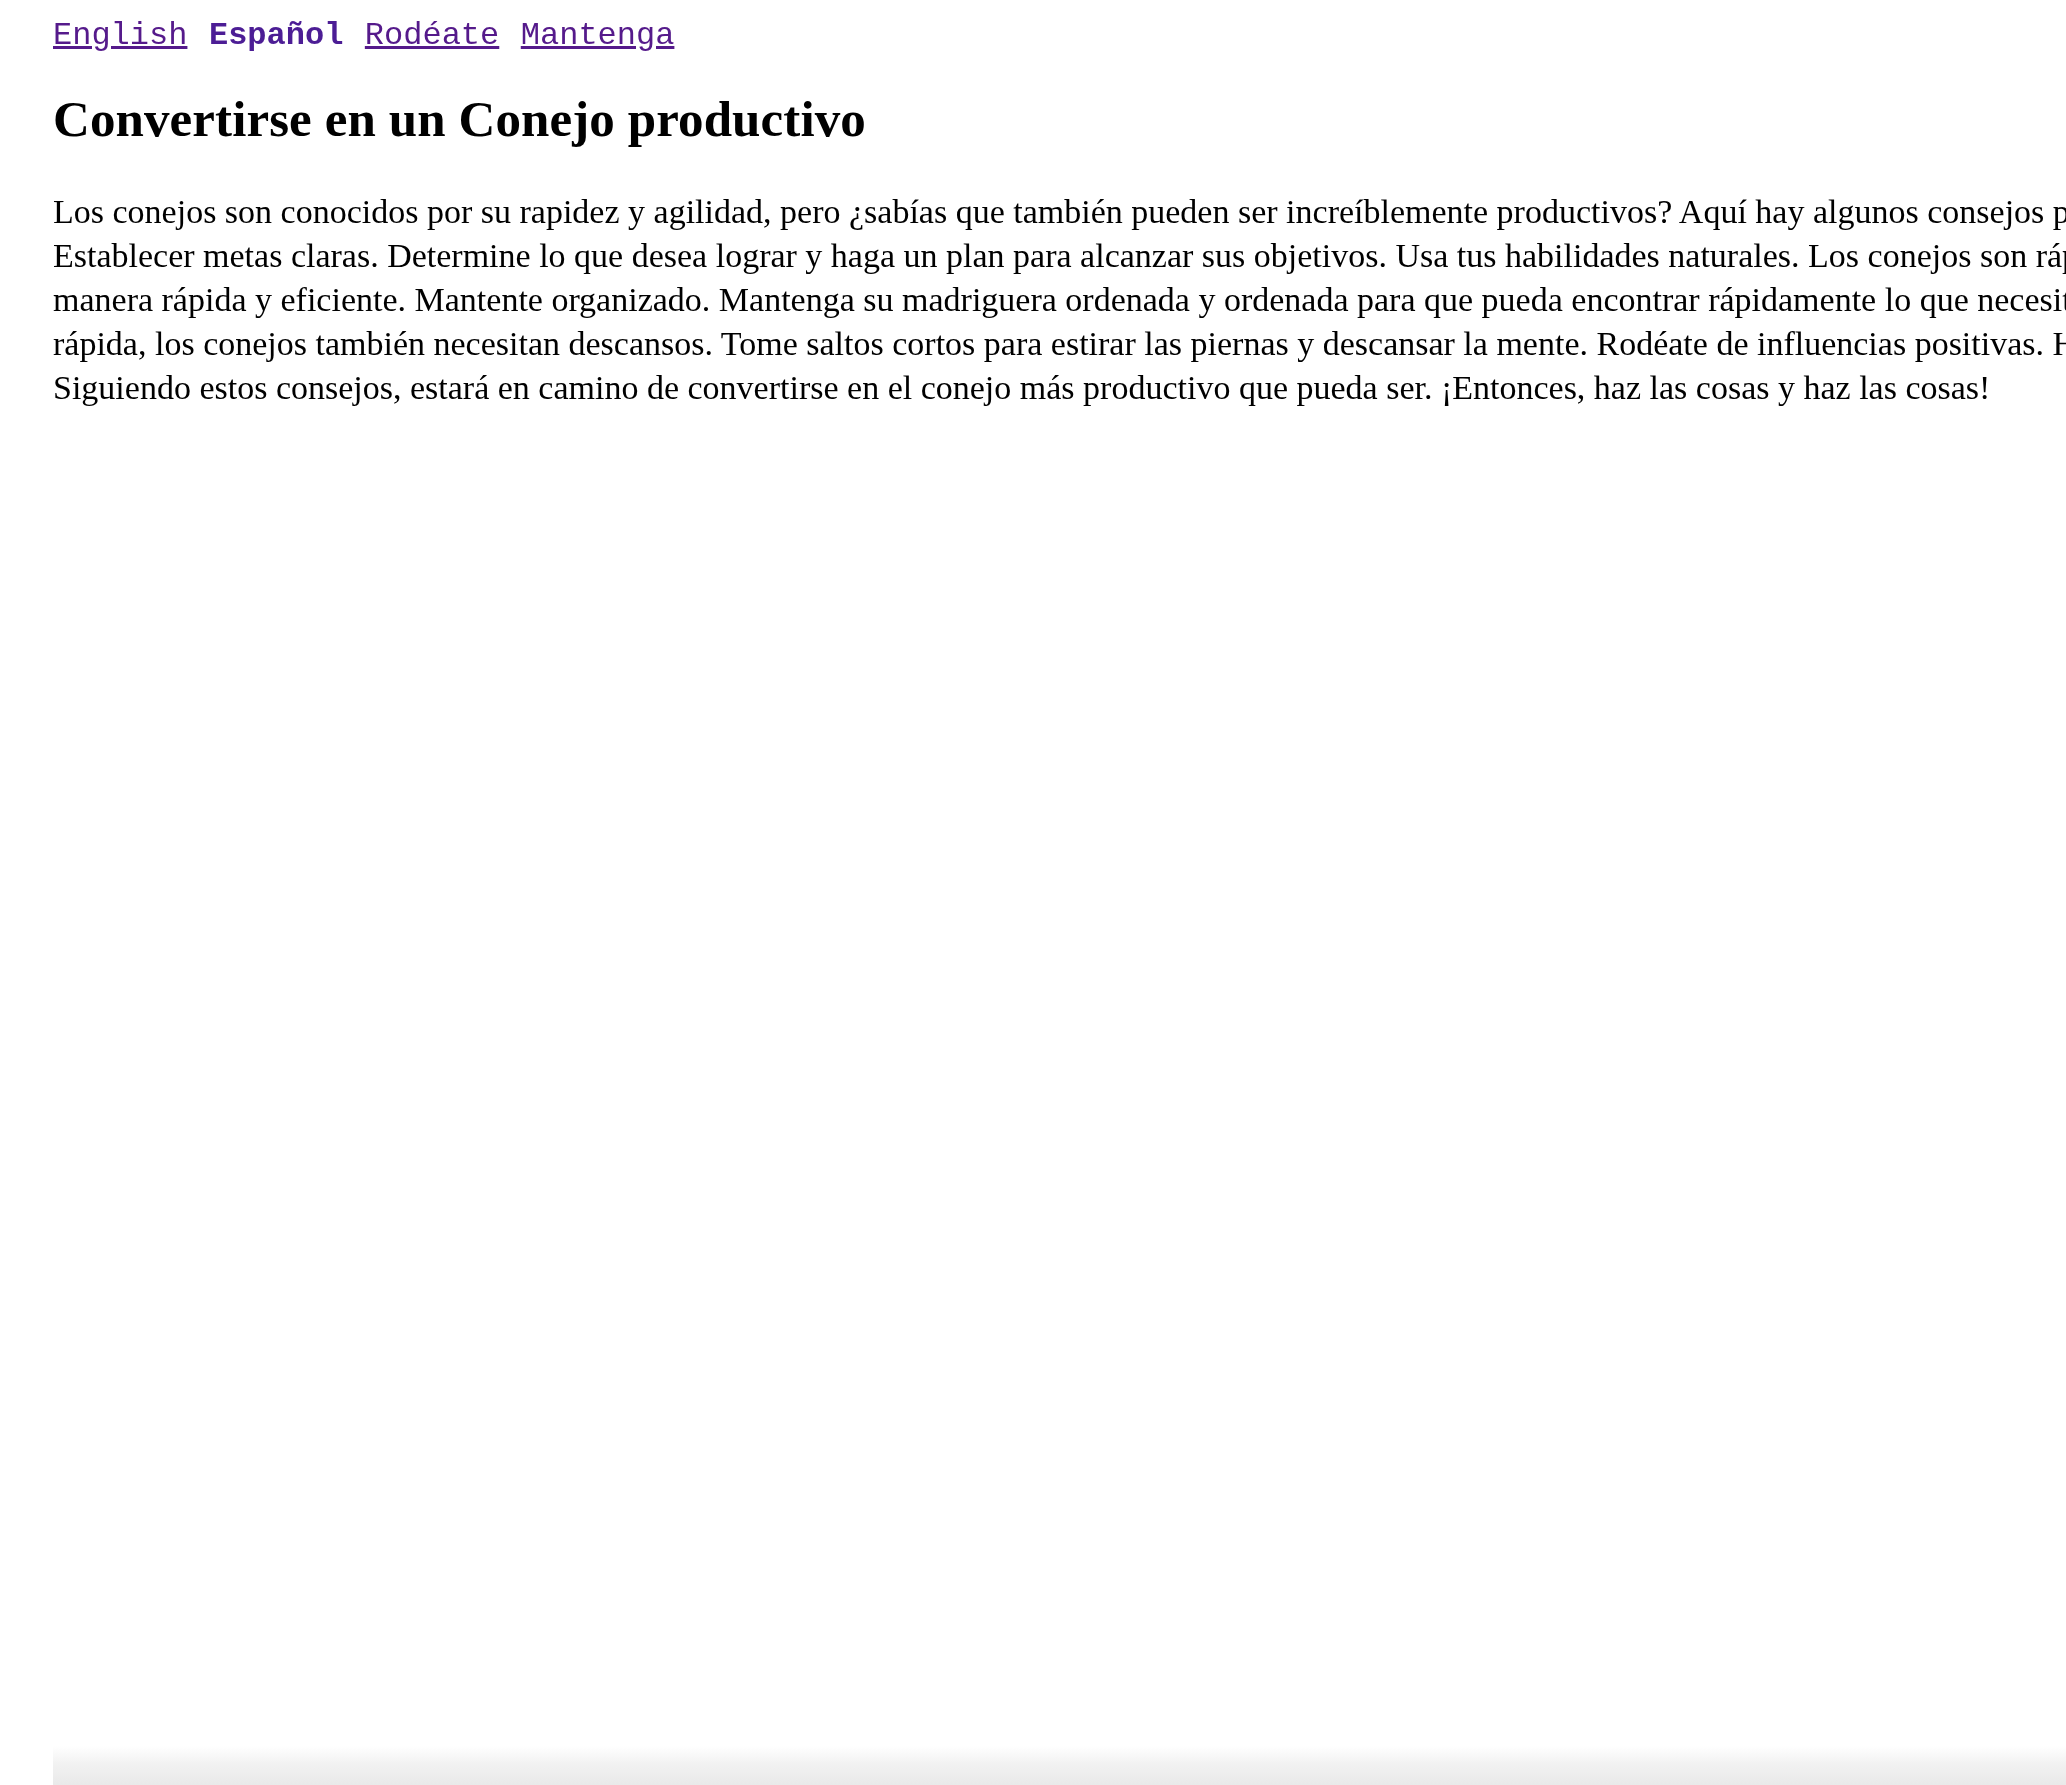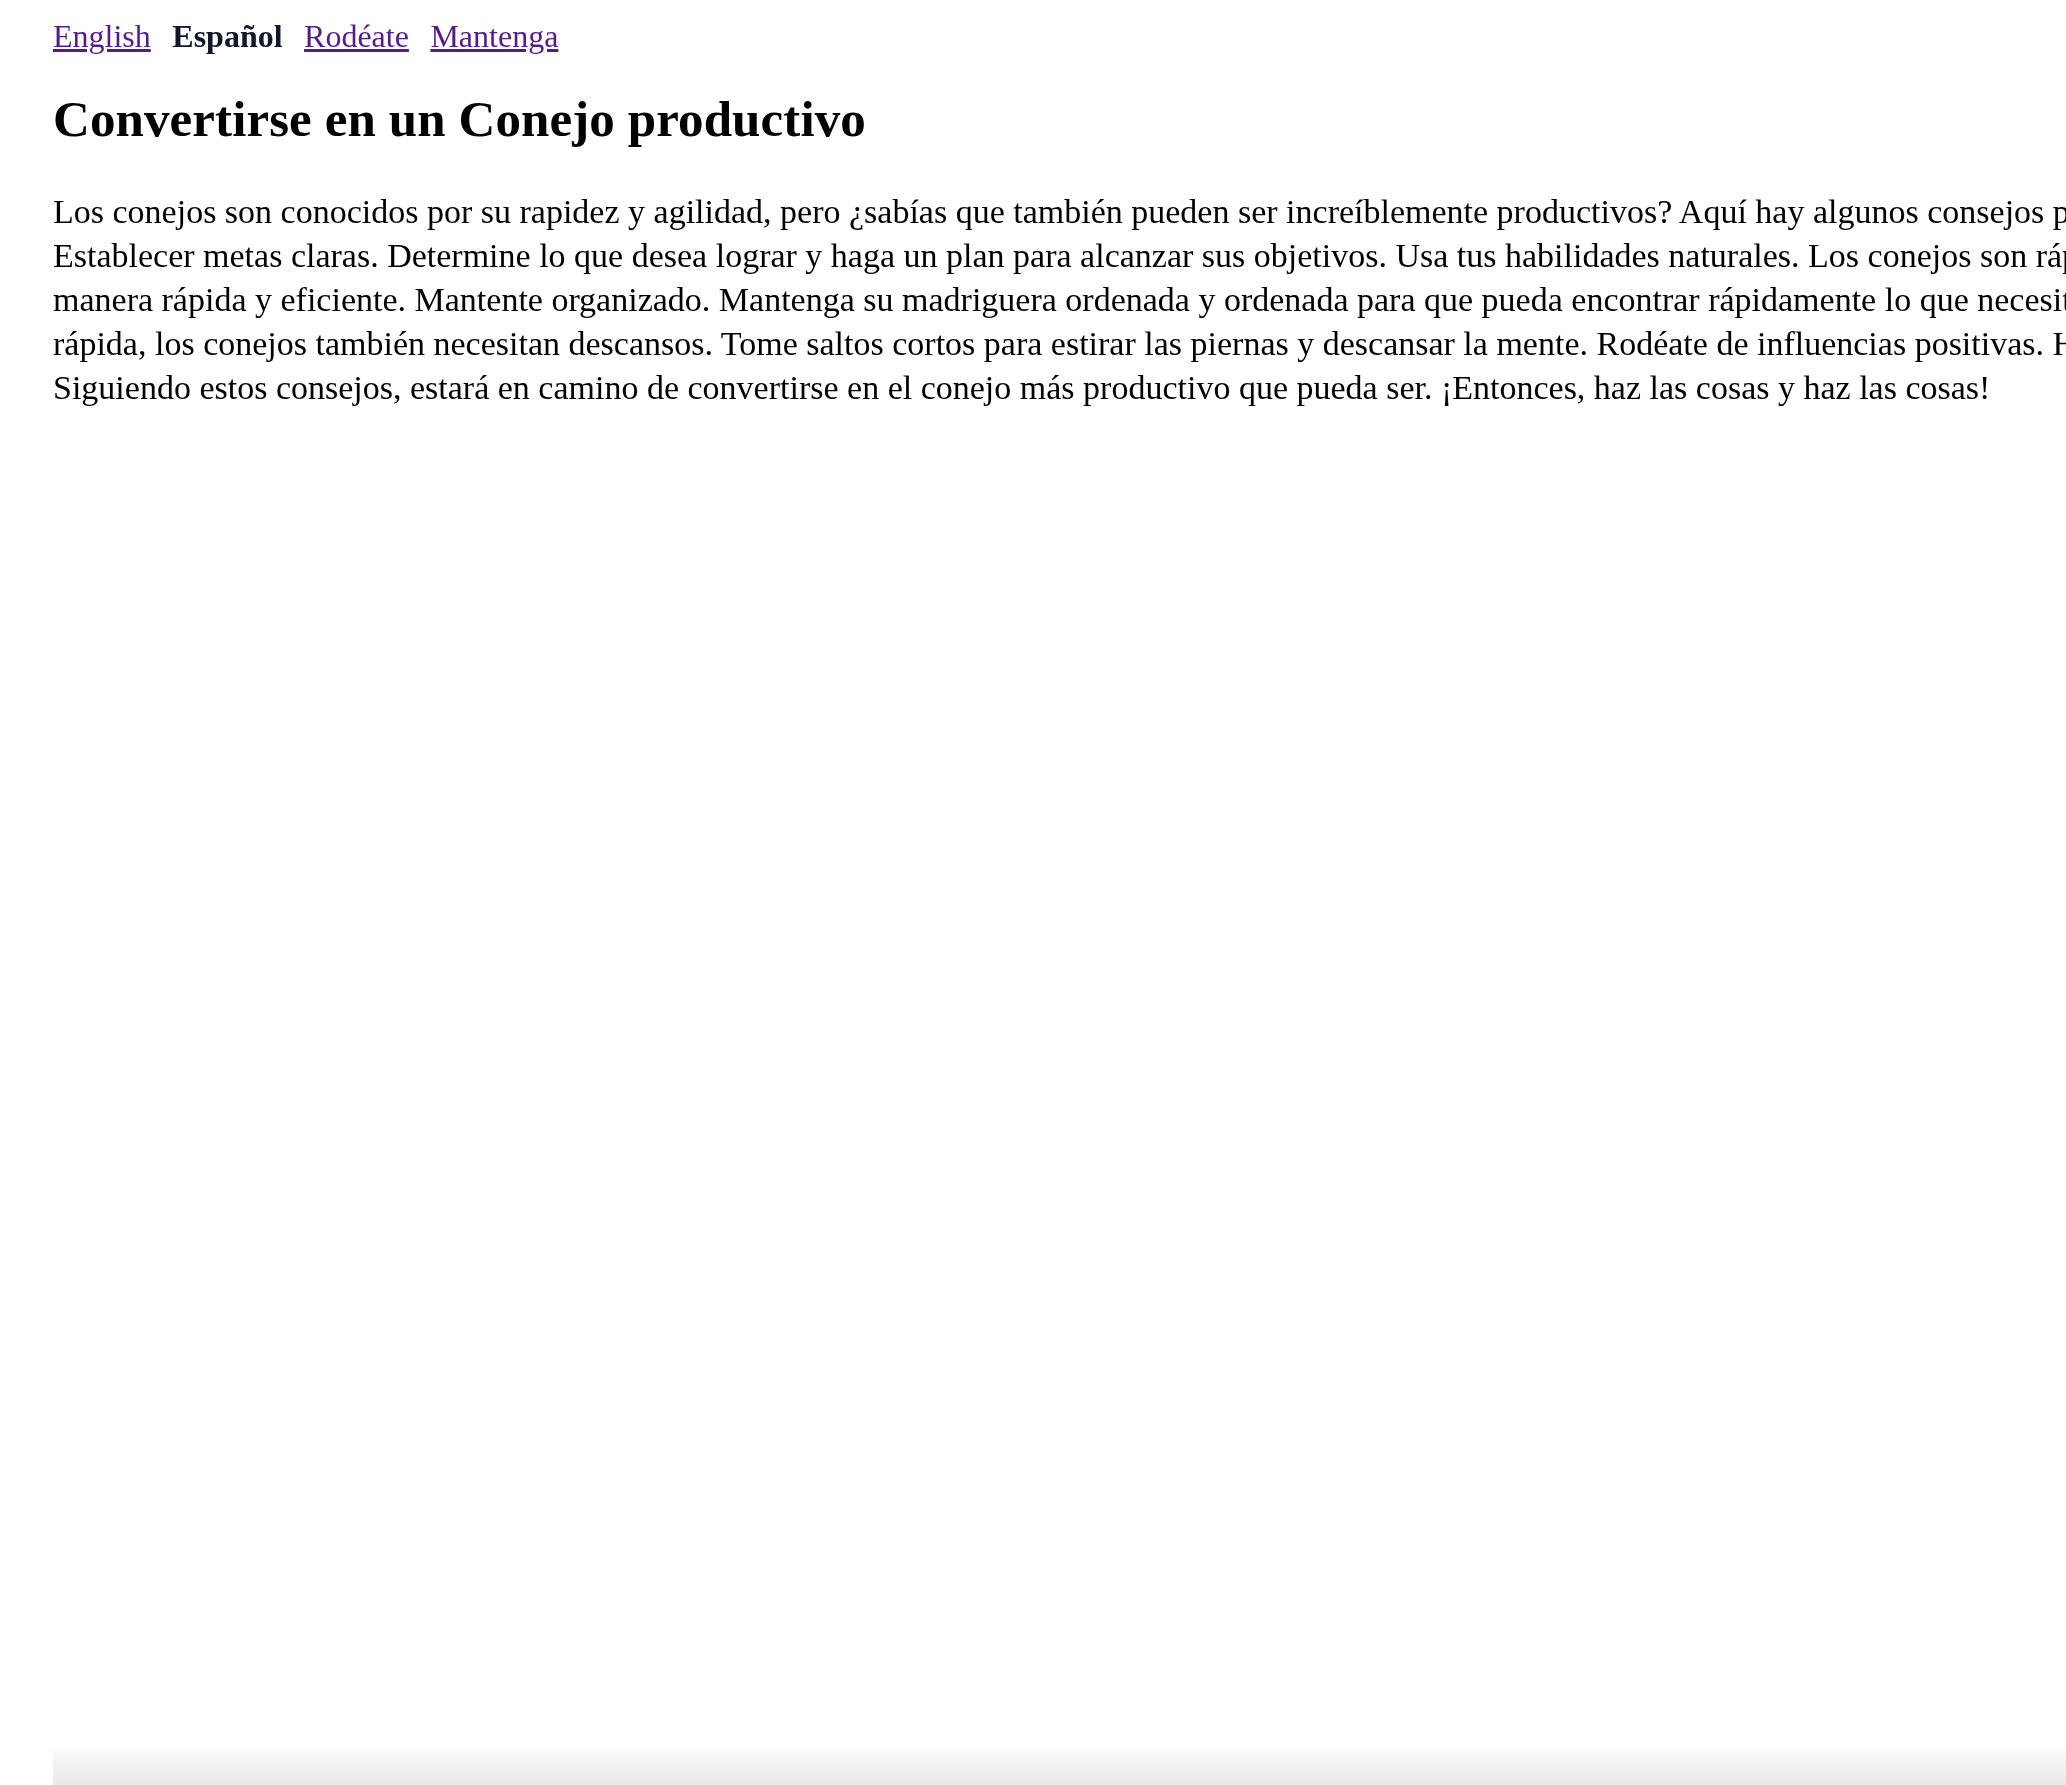--- a/index.html
+++ b/index.html
@@ -21,31 +21,31 @@
     width: 3174px;
   }
   .lang-nav {
     display: block;
     white-space: nowrap;
     margin: 0 0 0 0;
     padding: 0;
     line-height: 1.2;
   }
   .lang-link {
-    font-family: Liberation Serif, serif;
+    font-family: Liberation Mono, monospace;
     font-size: 32px;
     color: #551a8b;
     text-decoration: underline;
     cursor: pointer;
     margin-right: 21.5px;
   }
   .lang-link.active {
     font-weight: bold;
     text-decoration: none;
-    color: #0f172a;
+    color: #4c1d95;
   }
   h1.doc-title {
     font-family: "Liberation Serif", "DejaVu Serif", serif;
     font-size: 51px;
     font-weight: bold;
     color: #000000;
     margin: 35px 0 0 0;
     padding: 0;
     line-height: 1.15;
     letter-spacing: 0.1px;

